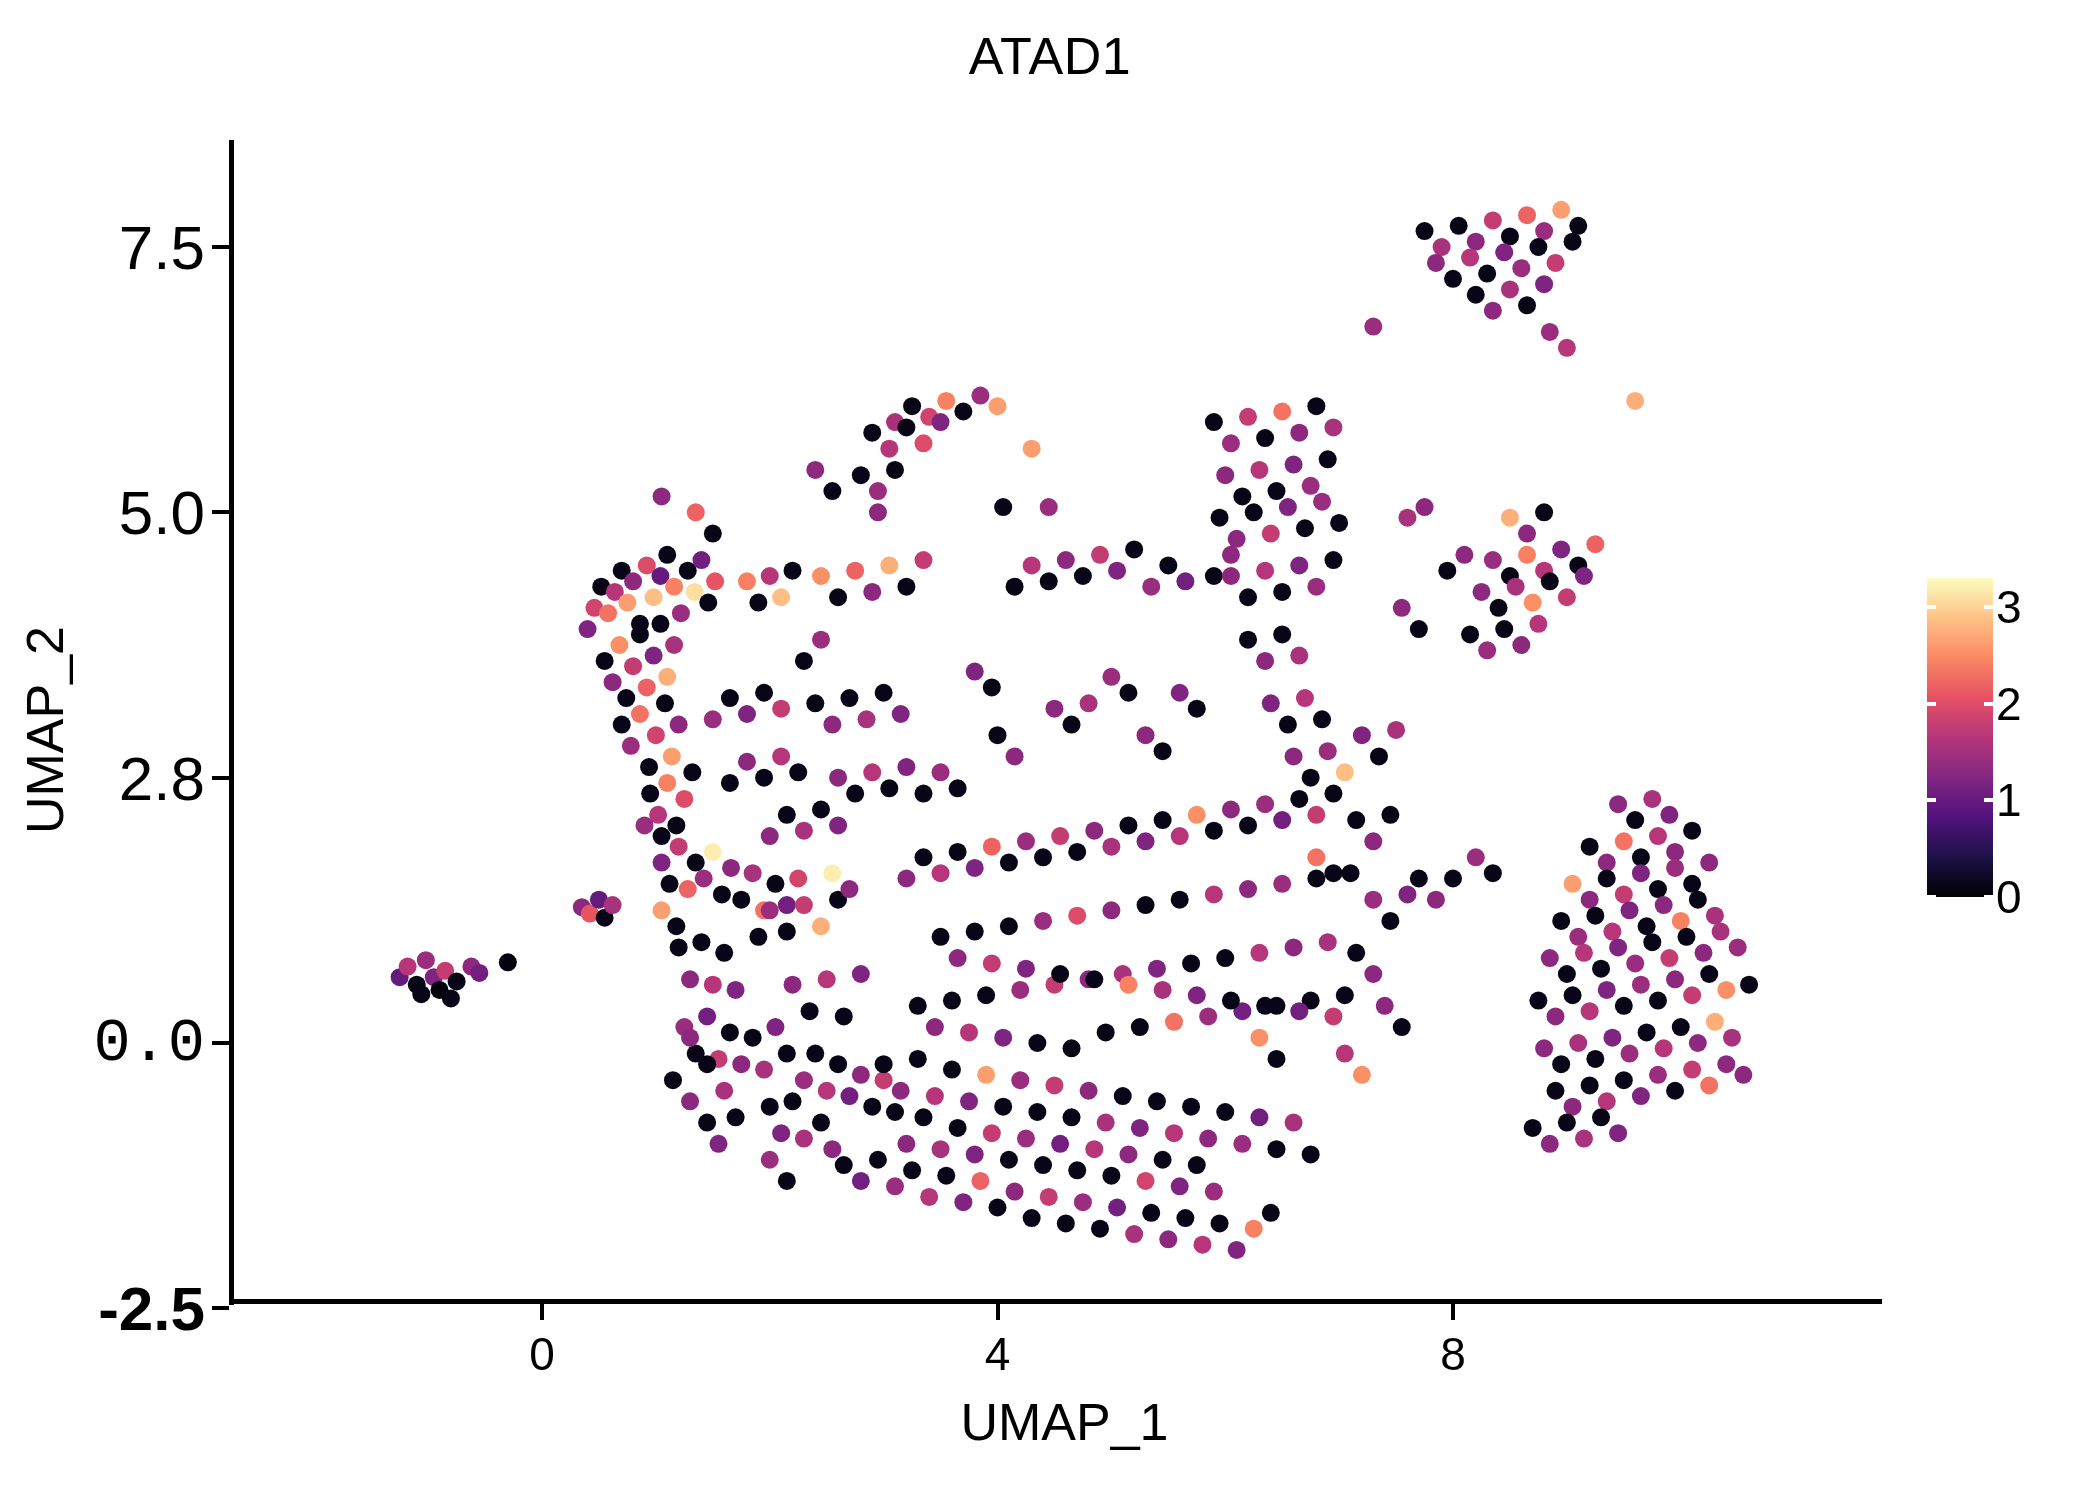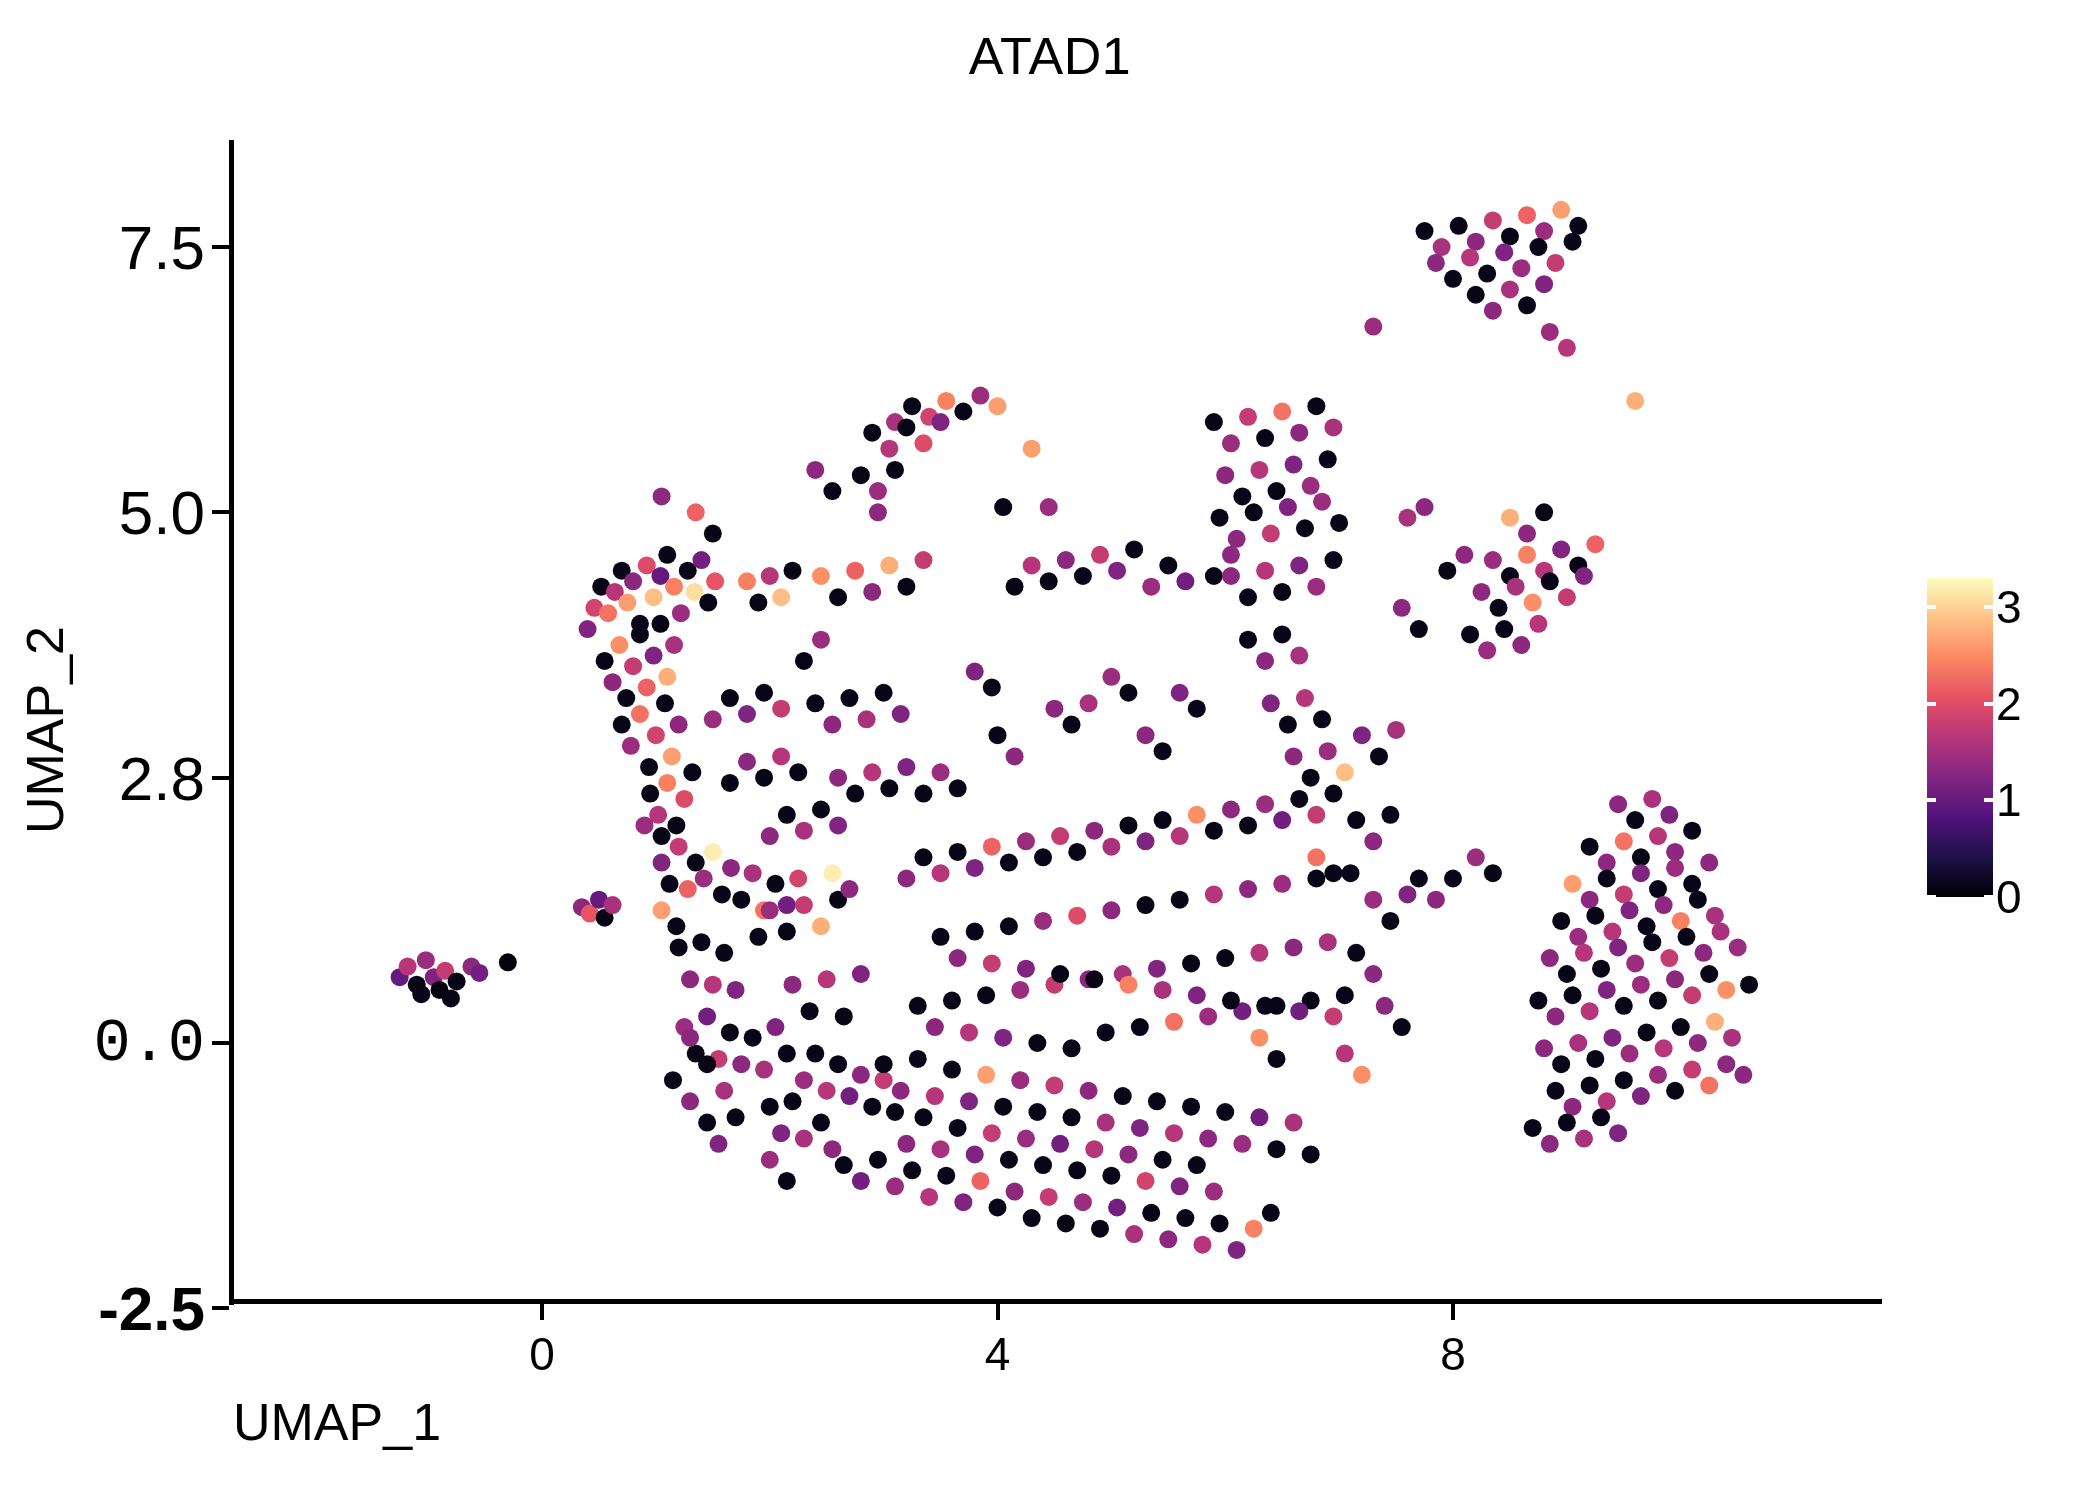--- a/index.html
+++ b/index.html
@@ -83,24 +83,24 @@
   .xtick-label {
     position: absolute;
     top: 1327px;
     font-size: 46px;
     color: #000000;
     white-space: nowrap;
     transform: translateX(-50%);
   }
   #axis-x-title {
     position: absolute;
-    left: 233px;
+    left: 241px;
     top: 1392px;
     width: 1647px;
-    text-align: left;
+    text-align: center;
     font-size: 52px;
     color: #000000;
   }
   #axis-y-title {
     position: absolute;
     left: -305px;
     top: 700px;
     width: 700px;
     text-align: center;
     font-size: 52px;

